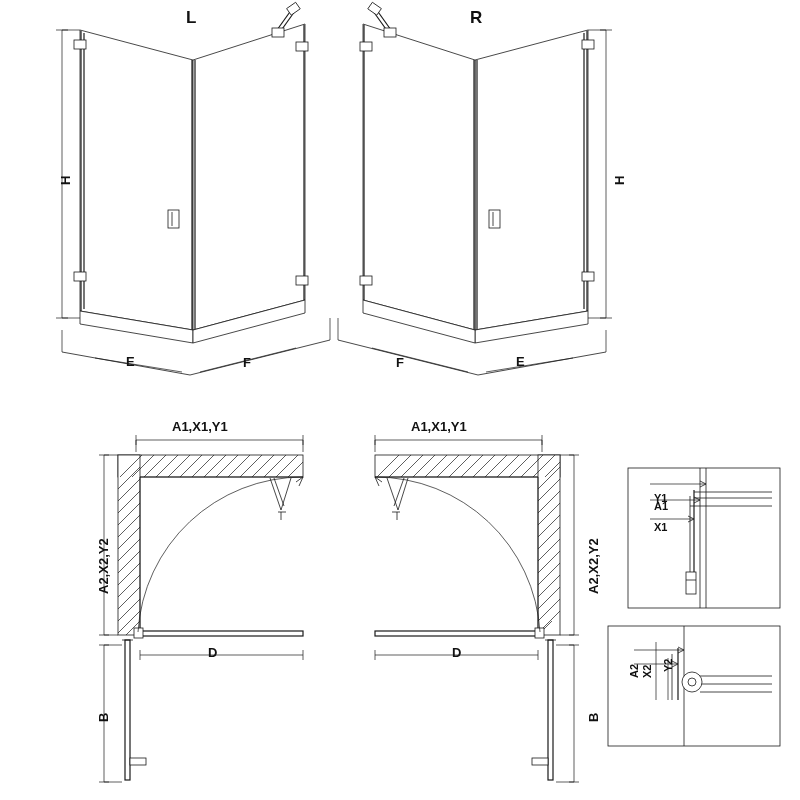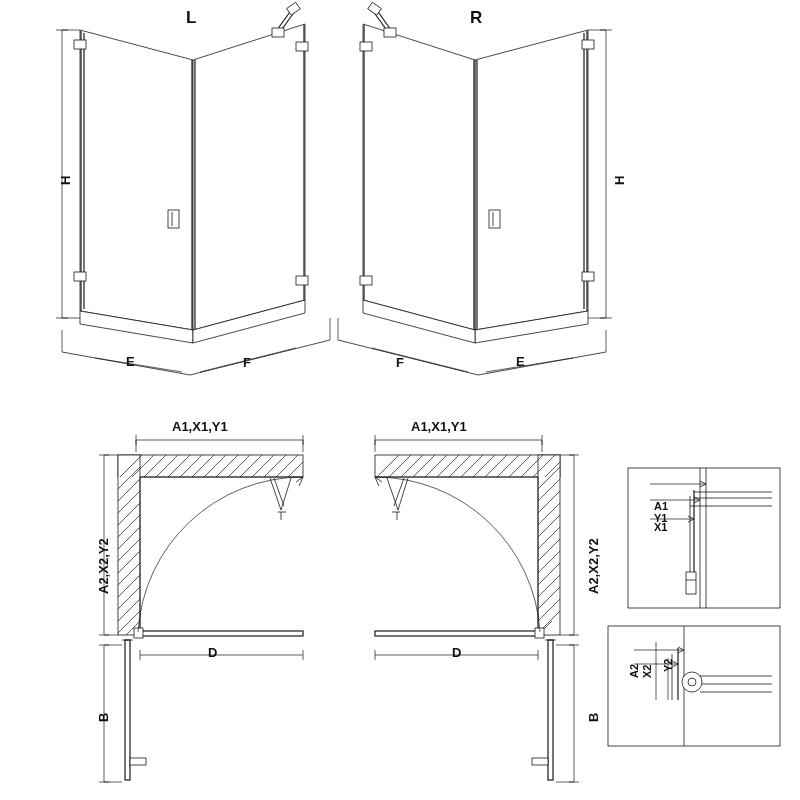--- a/index.html
+++ b/index.html
@@ -346,19 +346,19 @@
   <div class="lbl vert" style="left:586px;top:594px;">A2,X2,Y2</div>
 
   <div class="lbl" style="left:208px;top:645px;">D</div>
   <div class="lbl" style="left:452px;top:645px;">D</div>
 
   <div class="lbl vert" style="left:96px;top:722px;">B</div>
   <div class="lbl vert" style="left:586px;top:722px;">B</div>
 
   <div class="lbl small" style="left:654px;top:500px;">A1</div>
   <div class="lbl small" style="left:654px;top:521px;">X1</div>
-  <div class="lbl small" style="left:654px;top:512px;">Y1</div>
+  <div class="lbl small" style="left:654px;top:492px;">Y1</div>
 
   <div class="lbl small vert" style="left:628px;top:678px;">A2</div>
   <div class="lbl small vert" style="left:641px;top:678px;">X2</div>
   <div class="lbl small vert" style="left:662px;top:672px;">Y2</div>
 
 </div>
 
 </body></html>

